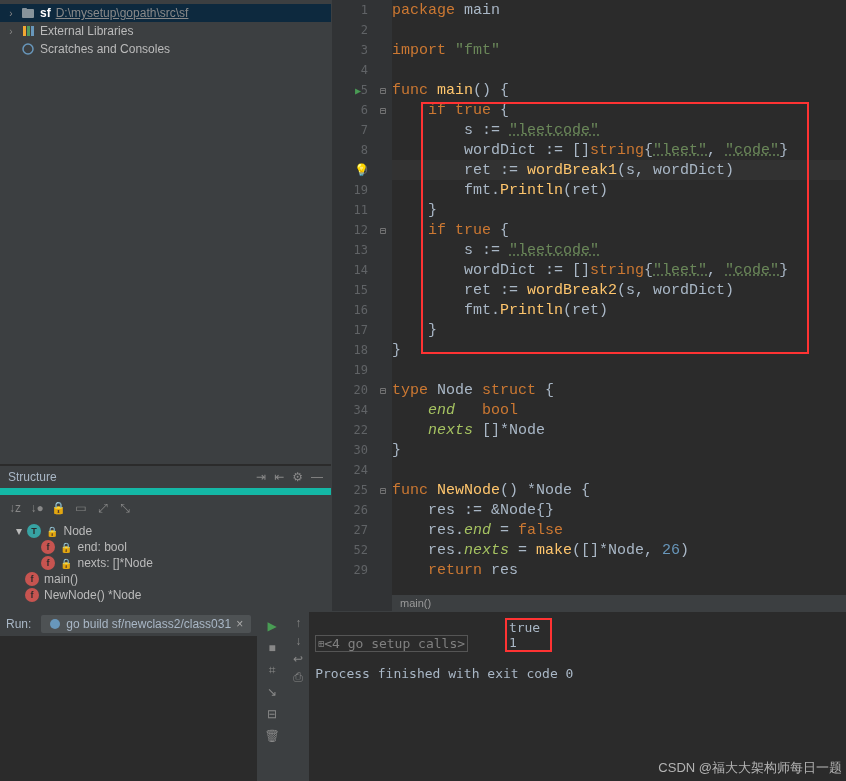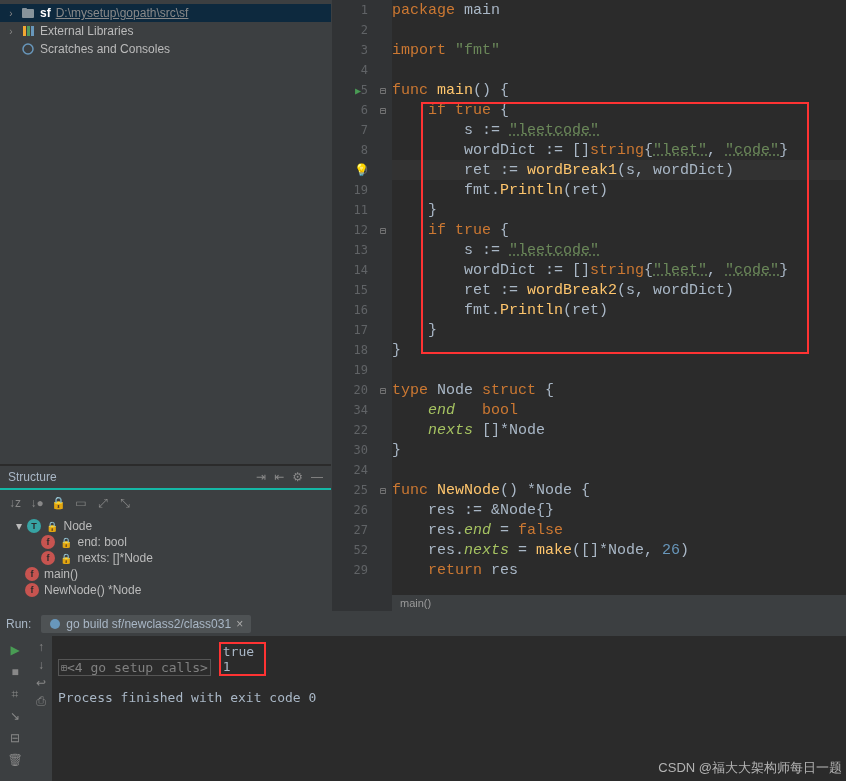--- a/index.html
+++ b/index.html
@@ -14,21 +14,21 @@
   .top-row { display:flex; height: 611px; }
   .left-col { width: 332px; display:flex; flex-direction:column; border-right:1px solid #3c3f41;}
   .project-pane { flex:0 0 auto; background:#3c3f41; border-bottom:1px solid #2b2b2b; padding:4px 0; }
   .proj-item { display:flex; align-items:center; gap:5px; padding:2px 6px; color:#bbb; }
   .proj-item.sel { background:#0d293e; color:#fff; }
   .proj-item .chev { font-size:10px; color:#888; width:10px; text-align:center;}
   svg { display:inline-block; vertical-align:middle; }
 
   .proj-path { color:#8a8a8a;text-decoration:underline; }
   .struct-pane { flex:1 1 auto; display:flex; flex-direction:column; background:#3c3f41; }
-  .struct-header { display:flex; align-items:flex-end; justify-content:space-between; padding:4px 8px; border-top:1px solid #2b2b2b; border-bottom:2px solid #14b8a6;}
+  .struct-header { display:flex; align-items:flex-end; justify-content:space-between; padding:4px 8px; border-top:1px solid #2b2b2b; border-bottom:7px solid #14b8a6;}
   .struct-tools { display:flex; gap:4px; padding:4px 6px; align-items:center; }
   .struct-tools .tbtn { width:18px;height:18px;display:flex;align-items:center;justify-content:center;color:#888; }
   .struct-tree { flex:1; overflow:hidden; padding:2px 0; }
   .struct-row { display:flex; align-items:center; gap:5px; padding:1px 6px; color:#bbb;}
   .badge-f { width:14px;height:14px;border-radius:7px;background:#c75450;color:#2b2b2b;font-size:9px;display:flex;align-items:center;justify-content:center;font-weight:bold;}
   .badge-t { width:14px;height:14px;border-radius:7px;background:#37a3a3;color:#2b2b2b;font-size:9px;display:flex;align-items:center;justify-content:center;font-weight:bold;}
   .lock { color:#c78021;font-size:10px;}
 
   .editor { flex:1; display:flex; background:#2b2b2b; position:relative;}
   .gutter { width:60px; background:#313335; color:#606366; font-family:Consolas,monospace; font-size:12px; padding-top:0; }
@@ -42,21 +42,21 @@
   .redbox { position:absolute; border:2px solid #f33; pointer-events:none; }
   .kw { color:#cc7832; }
   .str { color:#6a8759; }
   .strsoft { color:#6a8759; text-decoration: underline; text-decoration-style: dotted; text-decoration-color:#6a8759; }
   .fn { color:#ffc66d; }
   .id { color:#a9b7c6; }
   .num { color:#6897bb; }
   .fldgrey { color:#a5c261; font-style:italic;}
   .breadcrumb { position:absolute; bottom:0; left:60px; right:0; background:#3c3f41; padding:2px 8px; color:#999; font-size:11px; border-top:1px solid #2b2b2b;}
 
-  .run-pane { height: 170px; background:#2b2b2b; border-top:1px solid #3c3f41; display:flex; flex-direction:column;}
+  .run-pane { height: 170px; background:#2b2b2b; border-top:1px solid #3c3f41; display:flex; flex-direction:row;}
   .run-tabs { background:#3c3f41; display:flex; align-items:center; padding:2px 6px; height:24px; gap:10px;}
   .run-tab { display:flex; align-items:center; gap:5px; background:#4e5254; padding:2px 8px; border-radius:2px;}
   .run-body { flex:1; display:flex;}
   .run-tools { width:30px; background:#3c3f41; display:flex; flex-direction:column; align-items:center; padding-top:4px; gap:2px;}
   .run-tools .rbtn{ width:20px;height:20px;color:#888;display:flex;align-items:center;justify-content:center;}
   .run-sub { width:22px; background:#3c3f41; display:flex; flex-direction:column; align-items:center; padding-top:4px; color:#888; gap:4px;}
   .run-out { flex:1; padding:4px 6px; font-family:Consolas,monospace; color:#a9b7c6; font-size:13px; position:relative;}
   .watermark { position:absolute; right:4px; bottom:4px; color:#b4b4b4; font-size:13px; pointer-events:none;}
 </style>
 </head>
@@ -237,21 +237,21 @@
       <span>↑</span>
       <span>↓</span>
       <span>↩</span>
       <span>⎙</span>
     </div>
     <div class="run-out">
       <div style="color:#808080;border:1px solid #555;display:inline-flex;align-items:center;padding:0 2px;">
         <span style="font-size:10px;">⊞</span>
         <span>&lt;4 go setup calls&gt;</span>
       </div>
-      <div style="border:2px solid #f33;display:inline-block;padding:0 10px 0 2px;margin-top:2px;">
+      <div style="border:2px solid #f33;display:inline-block;padding:0 10px 0 2px;margin-top:2px;margin-left:29px;">
         <div>true</div>
         <div>1</div>
       </div>
       <div style="height:14px;"></div>
       <div>Process finished with exit code 0</div>
     </div>
   </div>
 </div>
 
 <div class="watermark">CSDN @福大大架构师每日一题</div>

